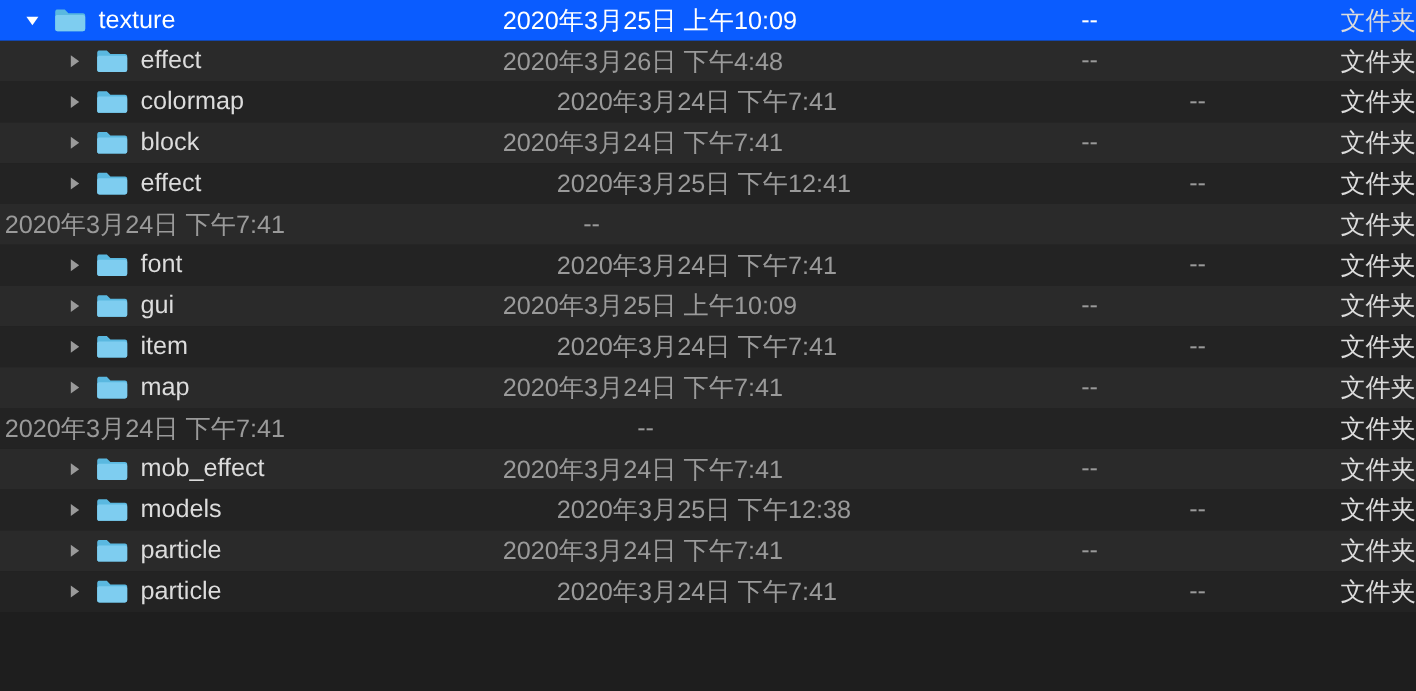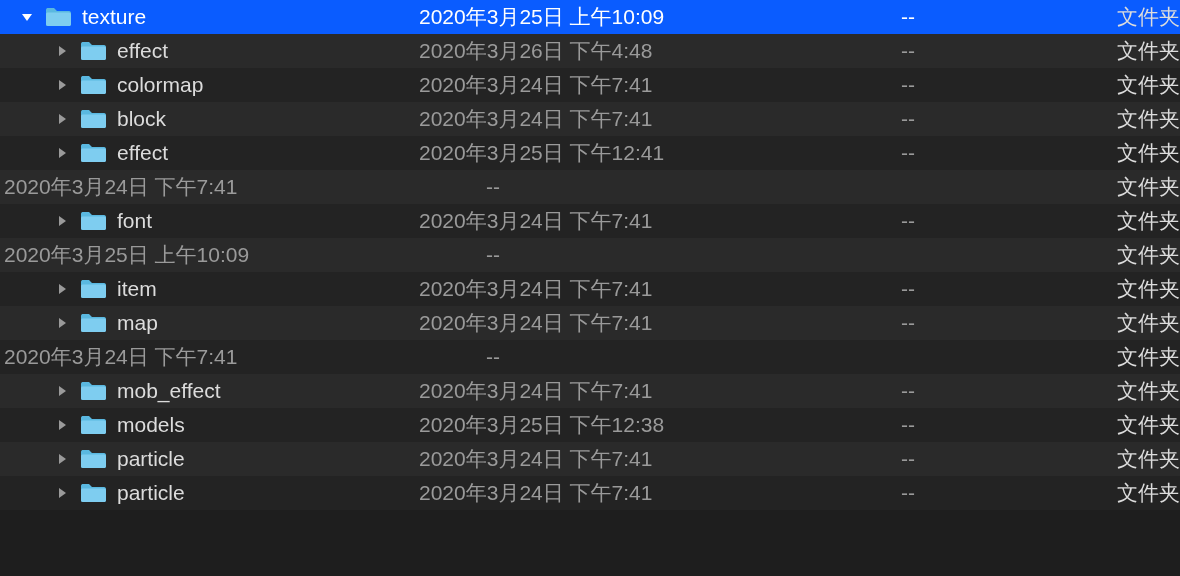--- a/index.html
+++ b/index.html
@@ -33,20 +33,21 @@
       color: #ffffff;
     }
     .row.selected .kind-col {
       color: #ffffff;
     }
     .row.odd {
       background: #2a2a2a;
     }
     .row.even {
       background: #232323;
+      gap: 45px;
     }
     .disclosure {
       width: 18px;
       display: inline-flex;
       align-items: center;
       justify-content: center;
       color: #9a9a9a;
       flex-shrink: 0;
     }
     .row.selected .disclosure {
@@ -237,20 +238,36 @@
             <path d="M2 8 C2 7 3 6.5 4 6.5 L25 6.5 C26.5 6.5 27 7.5 27 8.5 L27 18 C27 19.5 26 20 25 20 L4 20 C2.5 20 2 19 2 18 Z" fill="#7ecdf0"></path>
           </svg>
         </span>
         <span class="name-text">font</span>
       </div>
       <div class="date-col">2020年3月24日 下午7:41</div>
       <div class="size-col">--</div>
       <div class="kind-col">文件夹</div>
     </div>
     <div class="row odd">
+      <div class="name-col">
+        <div class="indent-child"></div>
+        <span class="disclosure">
+          <svg width="12" height="12" viewBox="0 0 12 12">
+            <path d="M3 1 L10 6 L3 11 Z" fill="currentColor"></path>
+          </svg>
+        </span>
+        <div style="width: 8px; flex-shrink: 0;"></div>
+        <span class="folder-icon">
+          <svg viewBox="0 0 28 22" class="folder-svg">
+            <path d="M2 4 C2 2.5 3 2 4 2 L10 2 L13 5 L25 5 C26.5 5 27 6 27 7 L27 18 C27 19.5 26 20 25 20 L4 20 C2.5 20 2 19 2 18 Z" fill="#5ab8e0"></path>
+            <path d="M2 8 C2 7 3 6.5 4 6.5 L25 6.5 C26.5 6.5 27 7.5 27 8.5 L27 18 C27 19.5 26 20 25 20 L4 20 C2.5 20 2 19 2 18 Z" fill="#7ecdf0"></path>
+          </svg>
+        </span>
+        <span class="name-text">gui</span>
+      </div>
       <div class="date-col">2020年3月25日 上午10:09</div>
       <div class="size-col">--</div>
       <div class="kind-col">文件夹</div>
     </div>
     <div class="row even">
       <div class="name-col">
         <div class="indent-child"></div>
         <span class="disclosure">
           <svg width="12" height="12" viewBox="0 0 12 12">
             <path d="M3 1 L10 6 L3 11 Z" fill="currentColor"></path>

